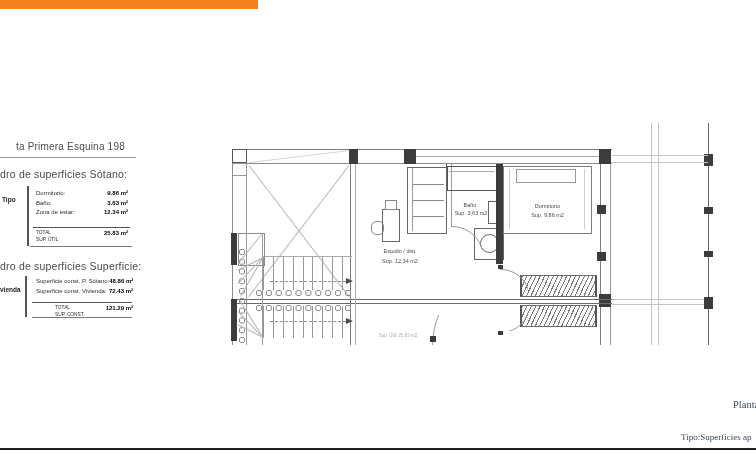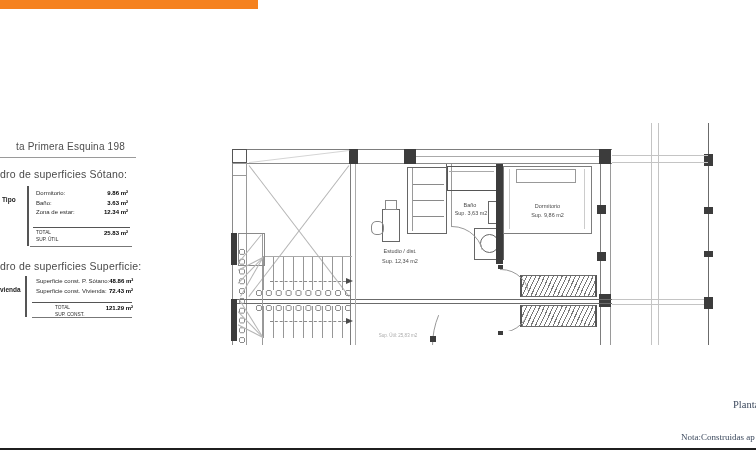--- a/index.html
+++ b/index.html
@@ -200,14 +200,14 @@
 <div class="dash" style="left:270px;top:281px;width:76px;"></div>
 <div class="dash" style="left:270px;top:321px;width:76px;"></div>
 <div class="arr" style="left:346px;top:278px;"></div>
 <div class="arr" style="left:346px;top:318px;"></div>
 
 <div class="plabel" style="left:370px;top:247px;width:60px;">Estudio / dist.</div>
 <div class="plabel" style="left:370px;top:257px;width:60px;">Sup. 12,34 m2</div>
 <div class="plabel" style="left:374px;top:332px;width:48px;font-size:4.5px;color:#ababab;">Sup. Útil: 25,83 m2</div>
 
 <div class="serif" style="left:733px;top:399px;font-size:10.5px;">Planta</div>
-<div class="serif" style="left:681px;top:432px;font-size:9px;">Nota:Construidas ap</div>
+<div class="serif" style="left:681px;top:432px;font-size:9px;">Tipo:Superficies ap</div>
 <div class="abs" style="left:0;top:448px;width:756px;height:2px;background:#1f1f1f;"></div>
 
 </body></html>

